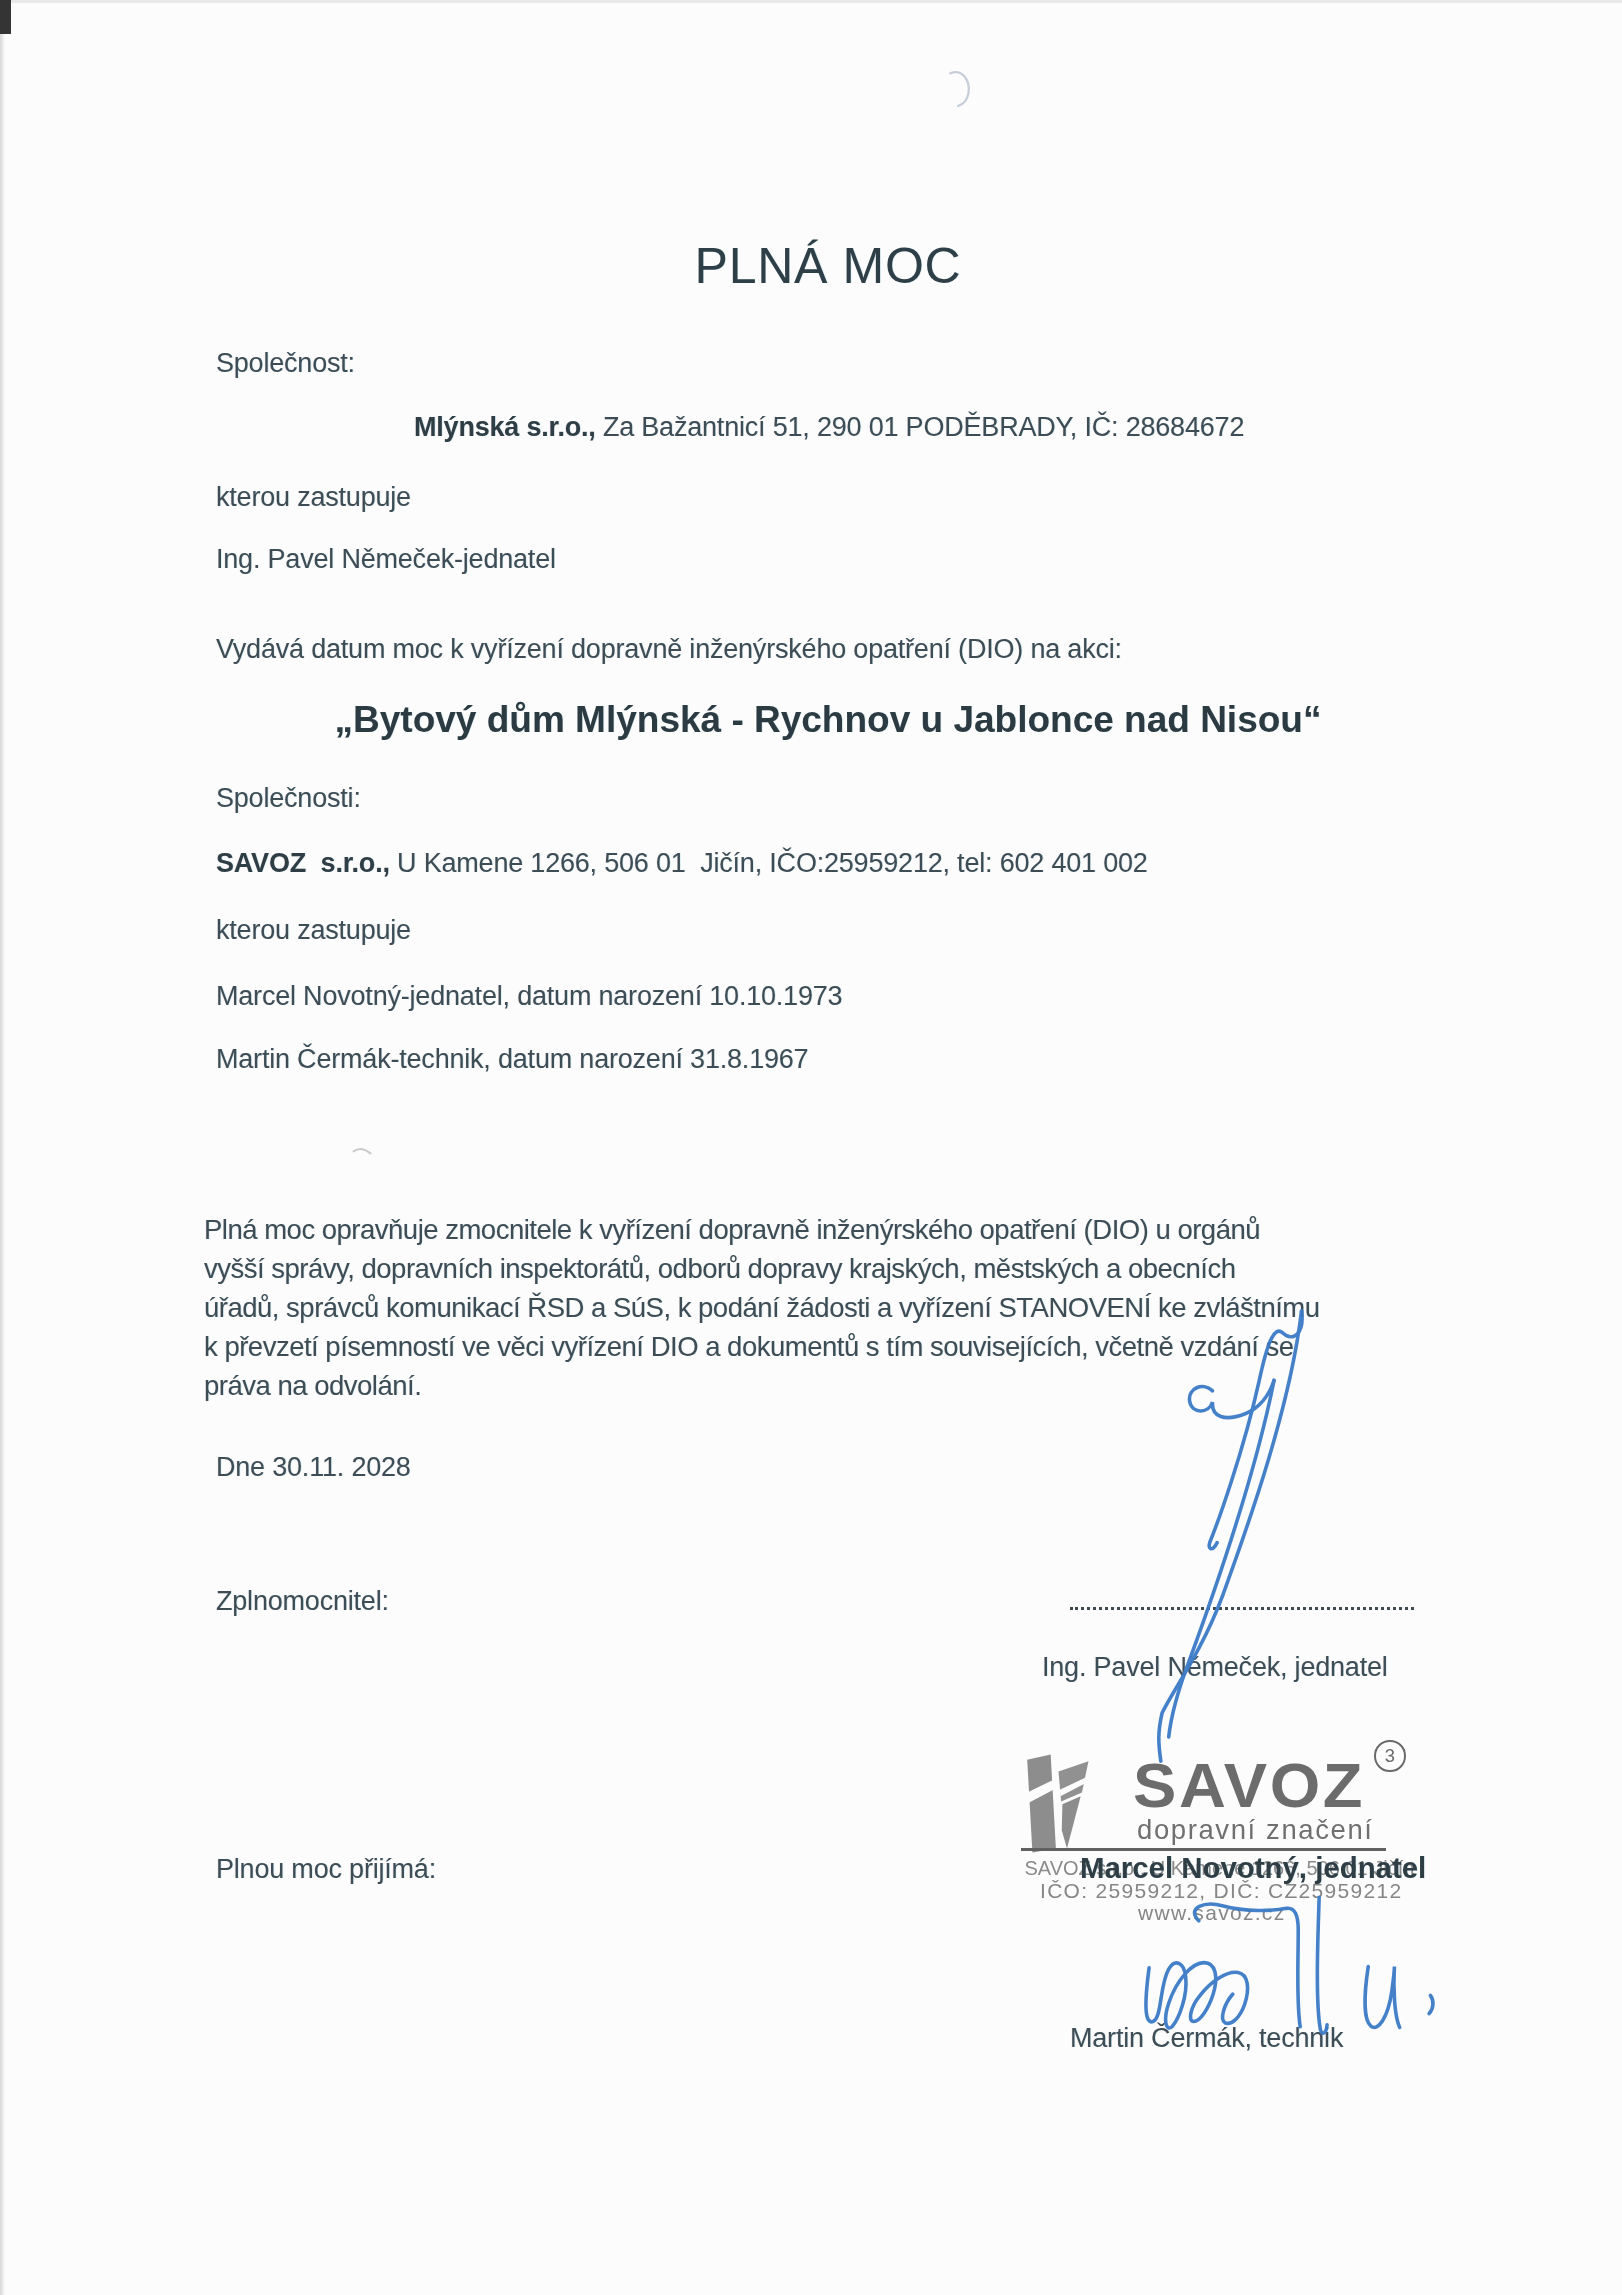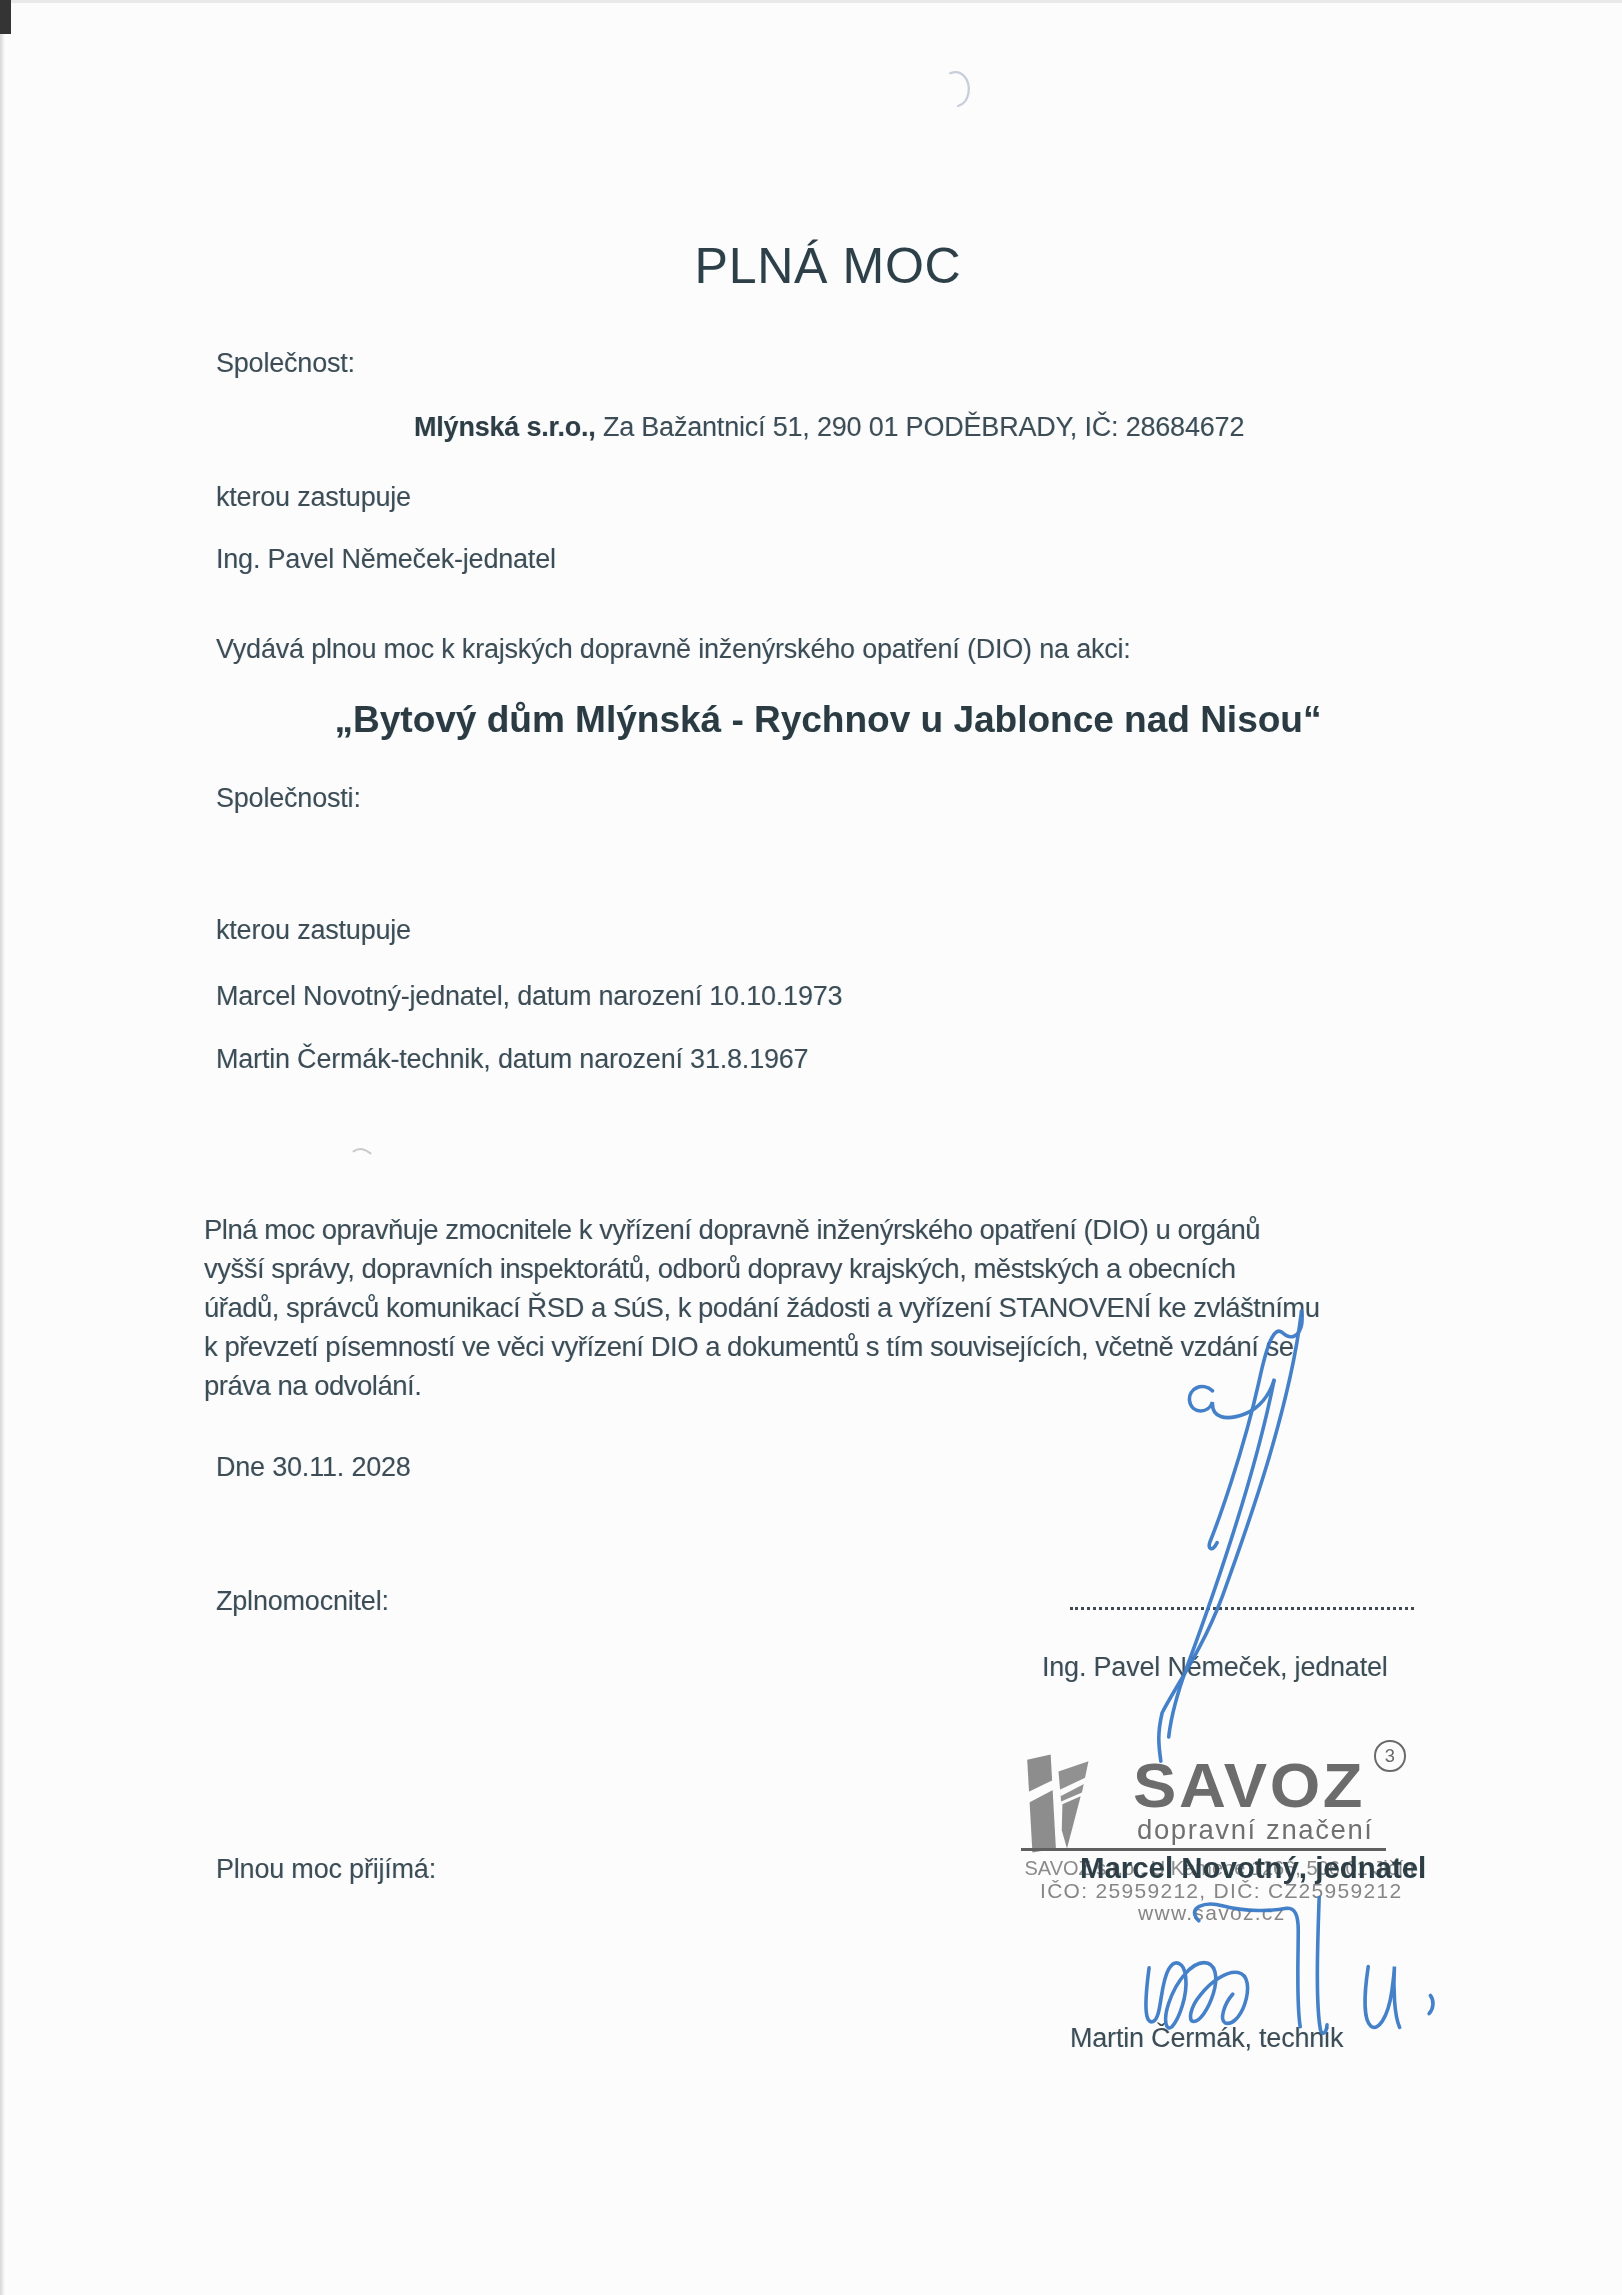--- a/index.html
+++ b/index.html
@@ -102,24 +102,25 @@
   <div class="left-edge"></div>
   <div class="corner-mark"></div>
 
   <div class="title">PLNÁ MOC</div>
 
   <div class="line" style="left:216px;top:348px;">Společnost:</div>
   <div class="line" style="left:414px;top:412px;"><span class="bold">Mlýnská s.r.o.,</span><span> Za Bažantnicí 51, 290 01 PODĚBRADY, IČ: 28684672</span></div>
   <div class="line" style="left:216px;top:482px;">kterou zastupuje</div>
   <div class="line" style="left:216px;top:544px;">Ing. Pavel Němeček-jednatel</div>
 
-  <div class="line" style="left:216px;top:634px;">Vydává plnou moc k krajských dopravně inženýrského opatření (DIO) na akci:</div>
+  <div class="line" style="left:216px;top:634px;">Vydává datum moc k vyřízení dopravně inženýrského opatření (DIO) na akci:</div>
   <div class="quote">„Bytový dům Mlýnská - Rychnov u Jablonce nad Nisou“</div>
 
   <div class="line" style="left:216px;top:783px;">Společnosti:</div>
+  <div class="line" style="left:216px;top:848px;"><span class="bold">SAVOZ  s.r.o.,</span><span> U Kamene 1266, 506 01  Jičín, IČO:25959212, tel: 602 401 002</span></div>
   <div class="line" style="left:216px;top:915px;">kterou zastupuje</div>
   <div class="line" style="left:216px;top:981px;">Marcel Novotný-jednatel, datum narození 10.10.1973</div>
   <div class="line" style="left:216px;top:1044px;">Martin Čermák-technik, datum narození 31.8.1967</div>
 
   <div class="para">
     <div class="pline">Plná moc opravňuje zmocnitele k vyřízení dopravně inženýrského opatření (DIO) u orgánů</div>
     <div class="pline">vyšší správy, dopravních inspektorátů, odborů dopravy krajských, městských a obecních</div>
     <div class="pline">úřadů, správců komunikací ŘSD a SúS, k podání žádosti a vyřízení STANOVENÍ ke zvláštnímu</div>
     <div class="pline">k převzetí písemností ve věci vyřízení DIO a dokumentů s tím souvisejících, včetně vzdání se</div>
     <div class="pline">práva na odvolání.</div>

